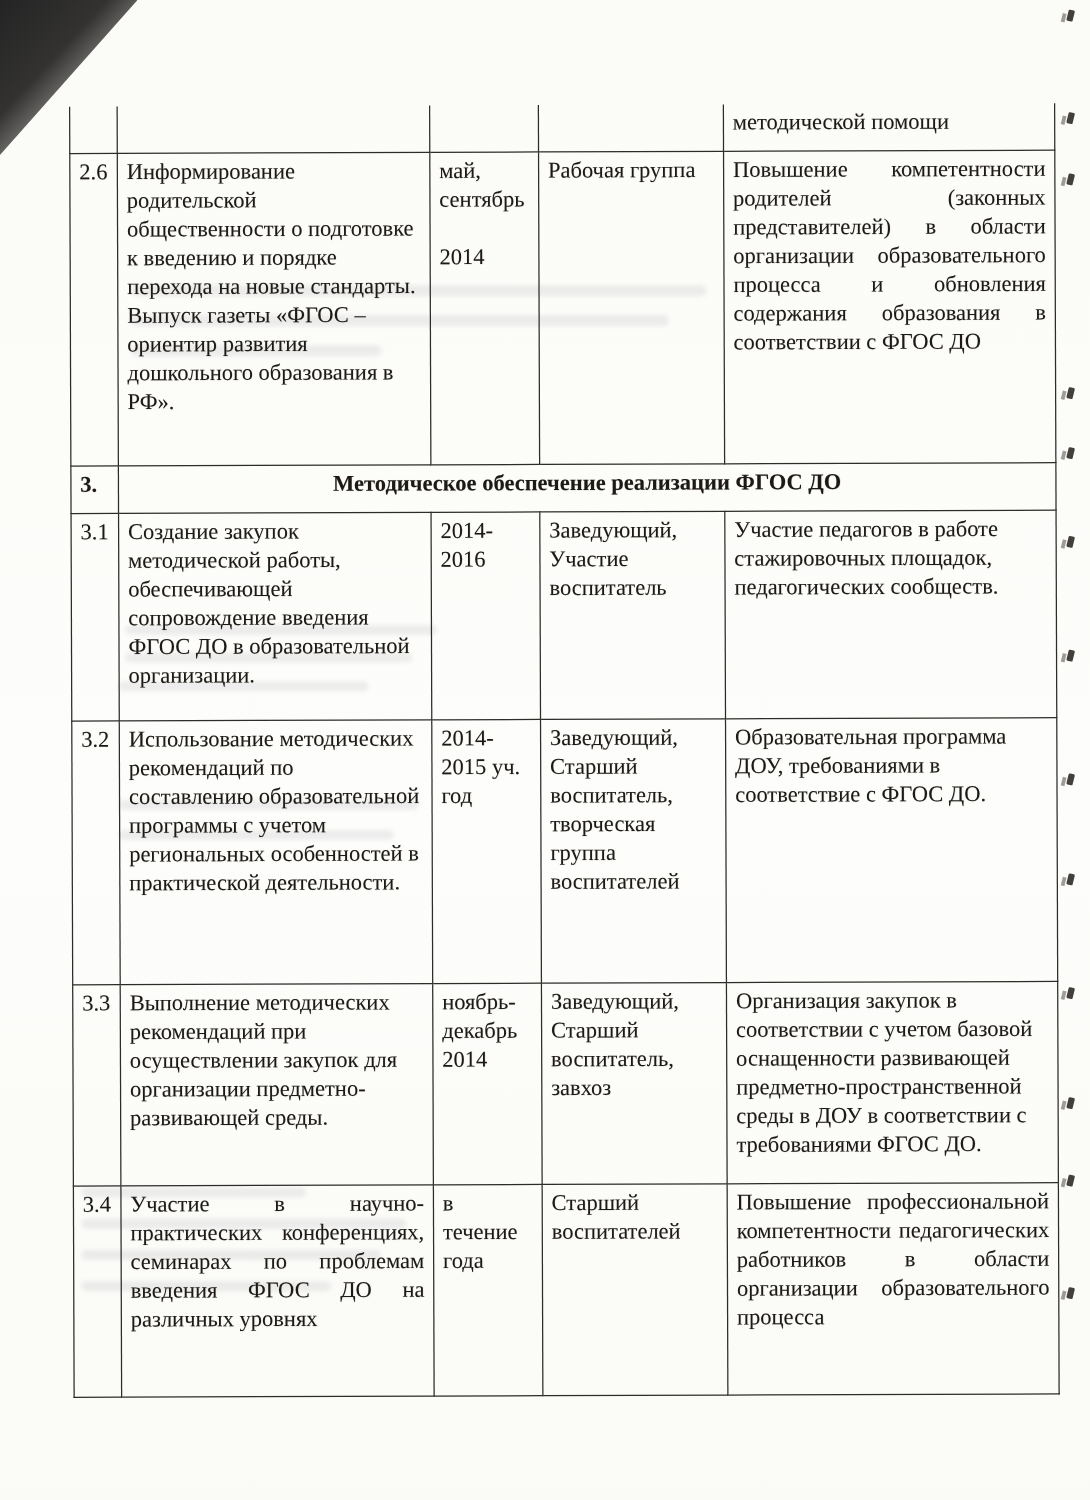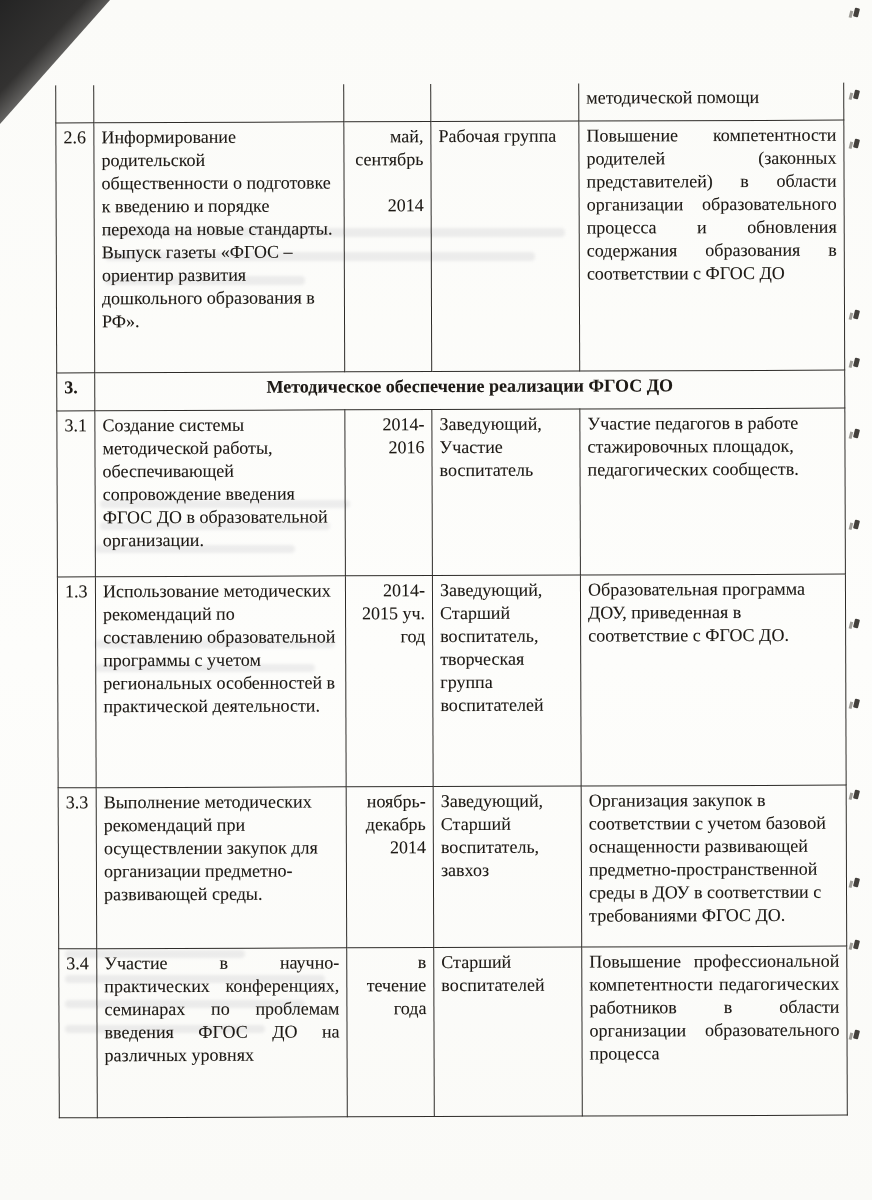--- a/index.html
+++ b/index.html
@@ -48,21 +48,21 @@
   }
   tr.r-partial td{border-top:0;}
   tr.r-partial{height:37px;}
   tr.r-26{height:250px;}
   tr.r-sec{height:38px;}
   tr.r-31{height:166px;}
   tr.r-32{height:211px;}
   tr.r-33{height:161px;}
   tr.r-34{height:169px;}
   td.c-num{padding-left:5px;margin-left:44px;}
-  td.c-timing{white-space:pre-line;text-align:right;}
+  td.c-timing{white-space:pre-line;}
   td.just{text-align:justify;margin-top:11px;}
   td.sec-title{font-weight:bold;text-align:center;padding-top:6px;}
   td.sec-num{font-weight:bold;padding-top:6px;}
 </style>
 </head>
 <body>
 
 <div class="paper">
 
   <div class="corner-artifact"></div>
@@ -124,35 +124,35 @@
           <td class="just">Повышение компетентности родителей (законных представителей) в области организации образовательного процесса и обновления содержания образования в соответствии с ФГОС ДО</td>
         </tr>
 
         <tr class="r-sec">
           <td class="sec-num">3.</td>
           <td class="sec-title" colspan="4">Методическое обеспечение реализации ФГОС ДО</td>
         </tr>
 
         <tr class="r-31">
           <td class="c-num">3.1</td>
-          <td>Создание системы методической работы, обеспечивающей сопровождение введения ФГОС ДО в образовательной организации.</td>
+          <td>Создание закупок методической работы, обеспечивающей сопровождение введения ФГОС ДО в образовательной организации.</td>
           <td class="c-timing">2014-
 2016</td>
           <td>Заведующий, Участие воспитатель</td>
           <td>Участие педагогов в работе стажировочных площадок, педагогических сообществ.</td>
         </tr>
 
         <tr class="r-32">
-          <td class="c-num">1.3</td>
+          <td class="c-num">3.2</td>
           <td>Использование методических рекомендаций  по составлению образовательной программы с учетом региональных особенностей в практической деятельности.</td>
           <td class="c-timing">2014-
 2015 уч.
 год</td>
           <td>Заведующий, Старший воспитатель, творческая группа воспитателей</td>
-          <td>Образовательная программа ДОУ, приведенная в соответствие с ФГОС ДО.</td>
+          <td>Образовательная программа ДОУ, требованиями в соответствие с ФГОС ДО.</td>
         </tr>
 
         <tr class="r-33">
           <td class="c-num">3.3</td>
           <td>Выполнение методических рекомендаций при осуществлении закупок для организации предметно-развивающей среды.</td>
           <td class="c-timing">ноябрь-
 декабрь
 2014</td>
           <td>Заведующий, Старший воспитатель, завхоз</td>
           <td>Организация закупок в соответствии с учетом базовой оснащенности развивающей предметно-пространственной среды в ДОУ в соответствии с требованиями ФГОС ДО.</td>

